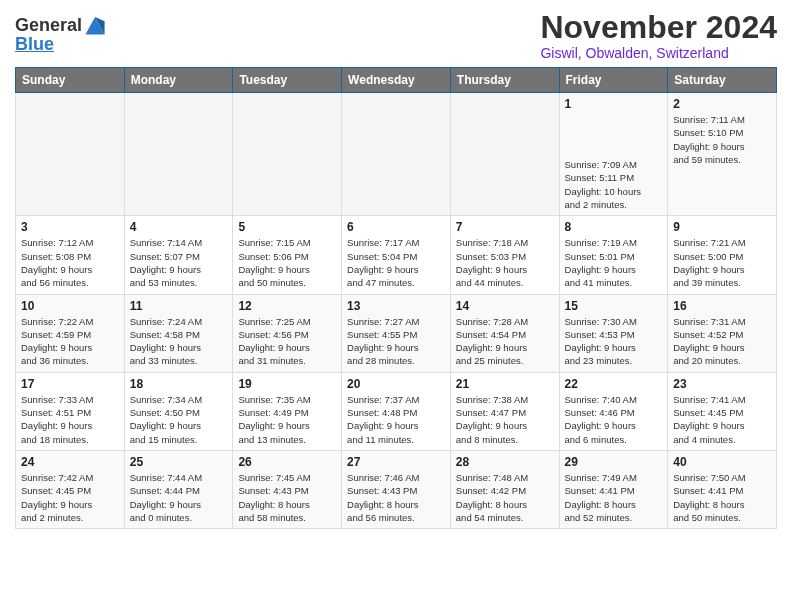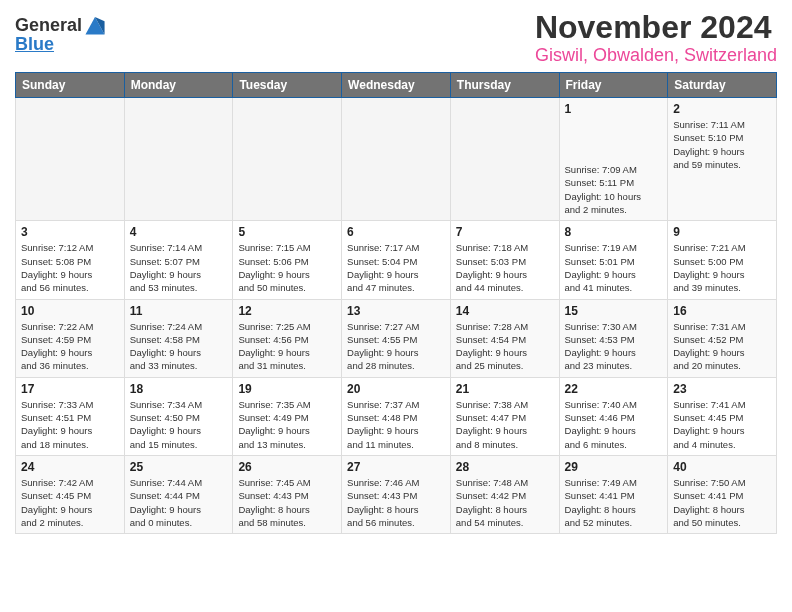--- a/index.html
+++ b/index.html
@@ -35,22 +35,22 @@
     .title-block {
       text-align: left;
     }
     .month-title {
       font-size: 32px;
       font-weight: bold;
       color: #333;
       line-height: 1.1;
     }
     .location {
-      font-size: 18px;
-      color: #ec4899;
+      font-size: 14px;
+      color: #6d28d9;
     }
     .calendar {
       width: 100%;
       border-collapse: collapse;
     }
     .calendar th {
       background: #737373;
       color: #fff;
       font-size: 12px;
       font-weight: bold;

